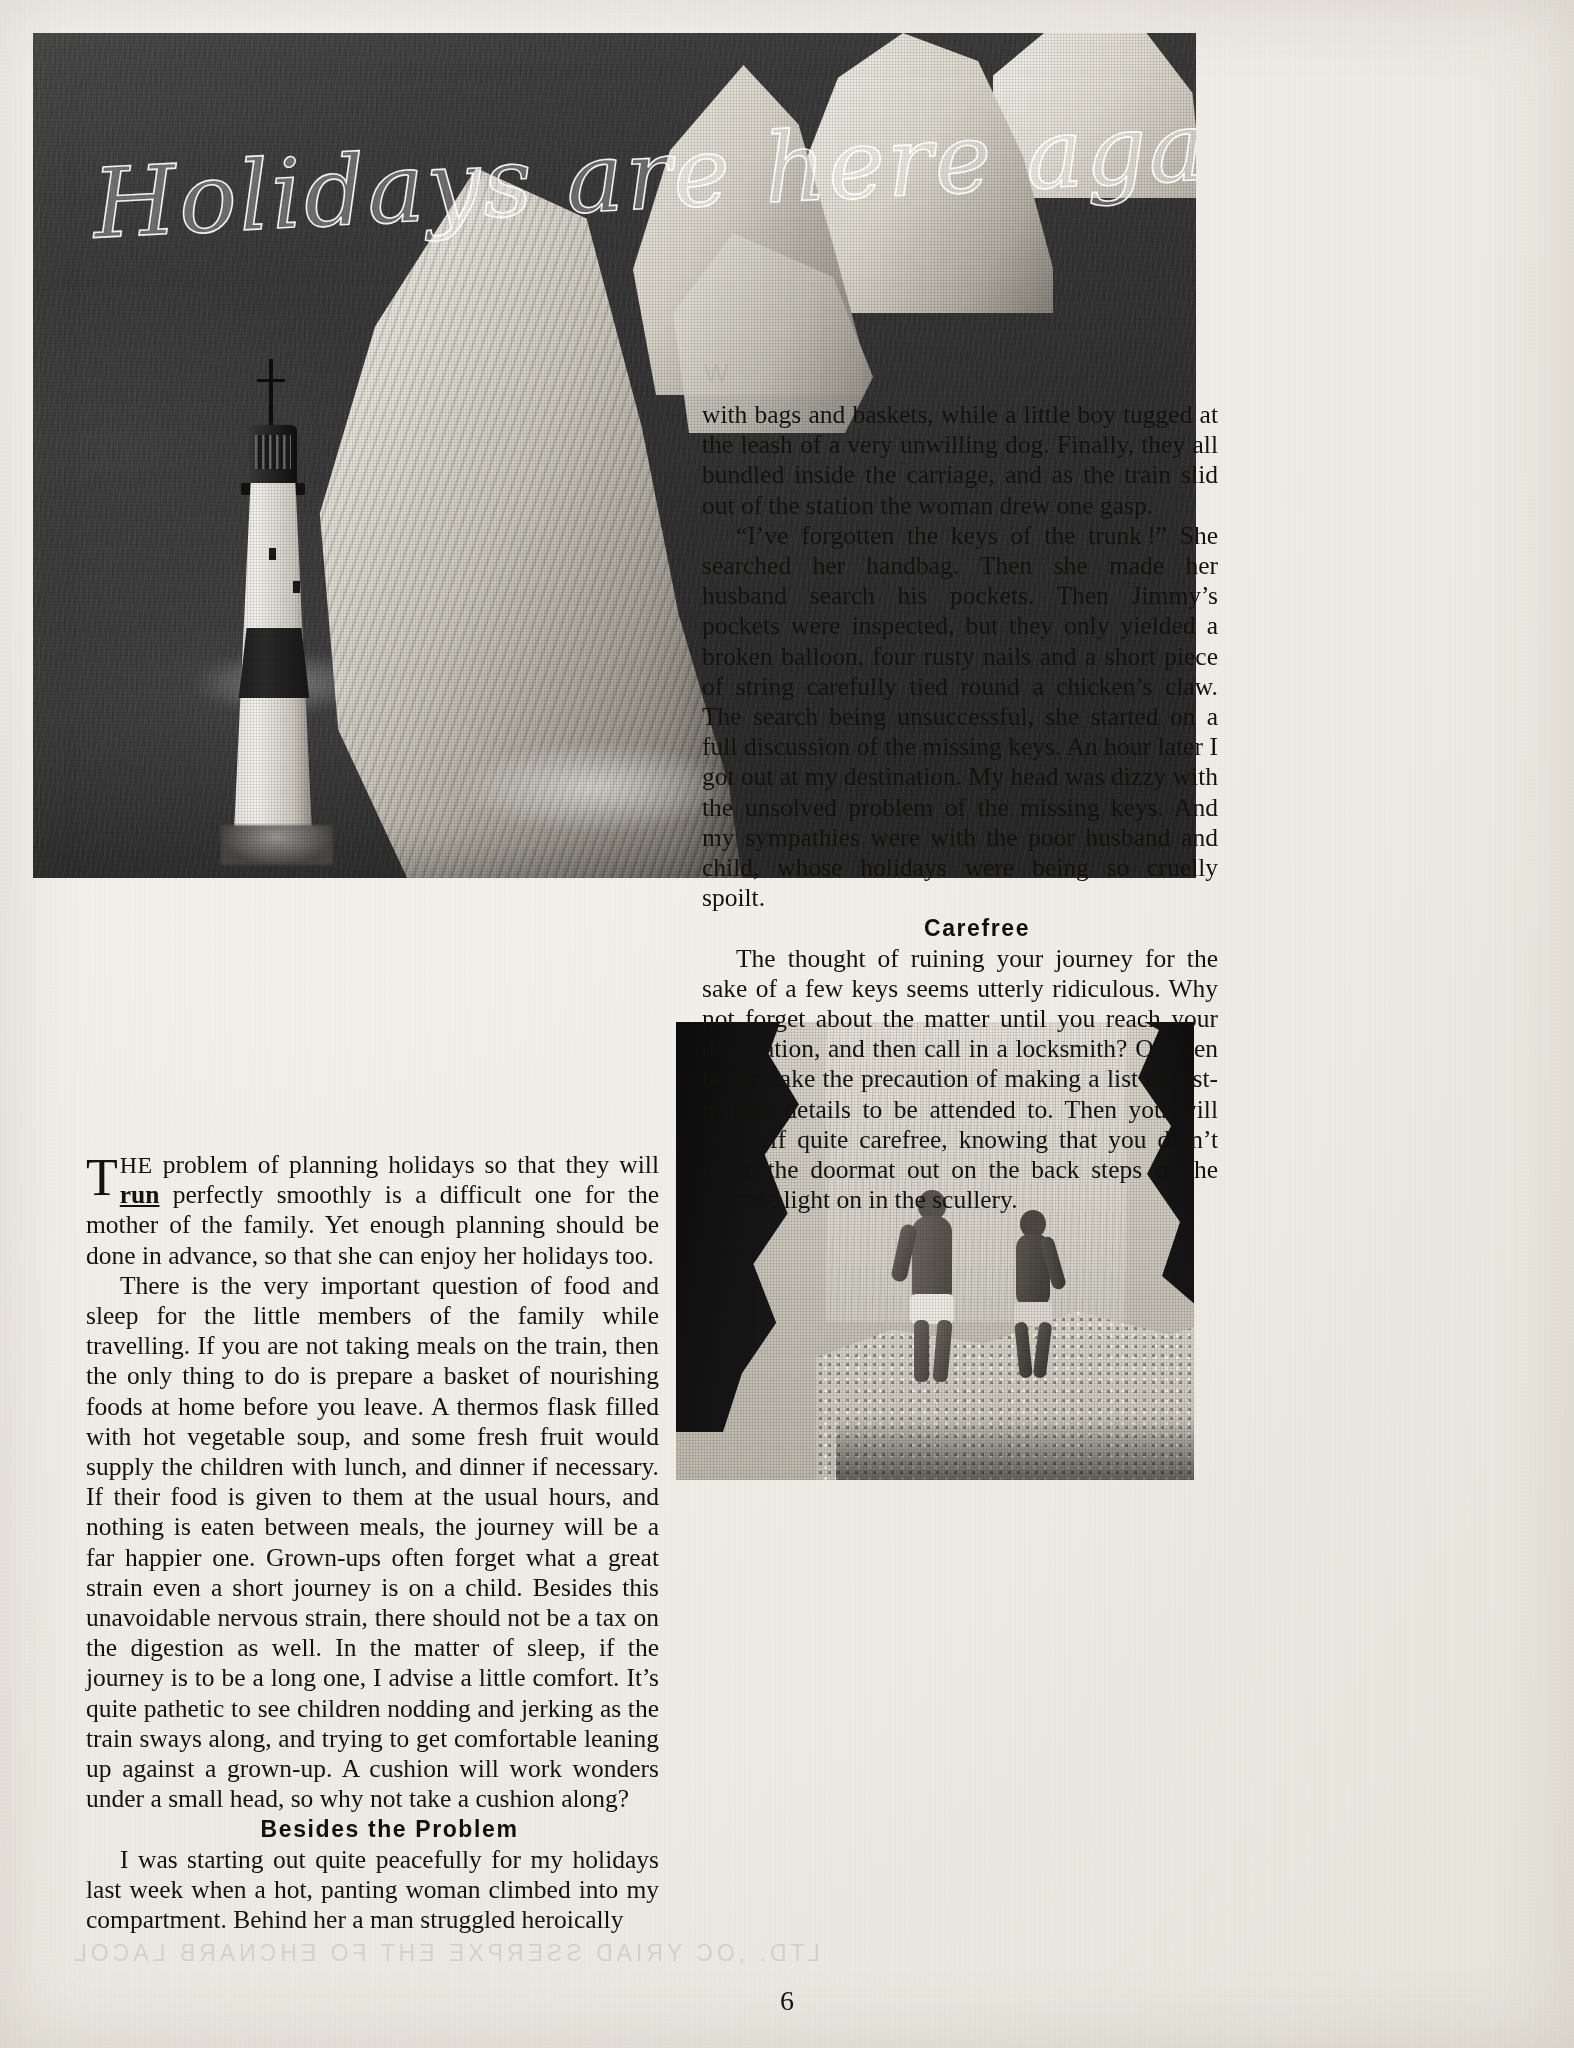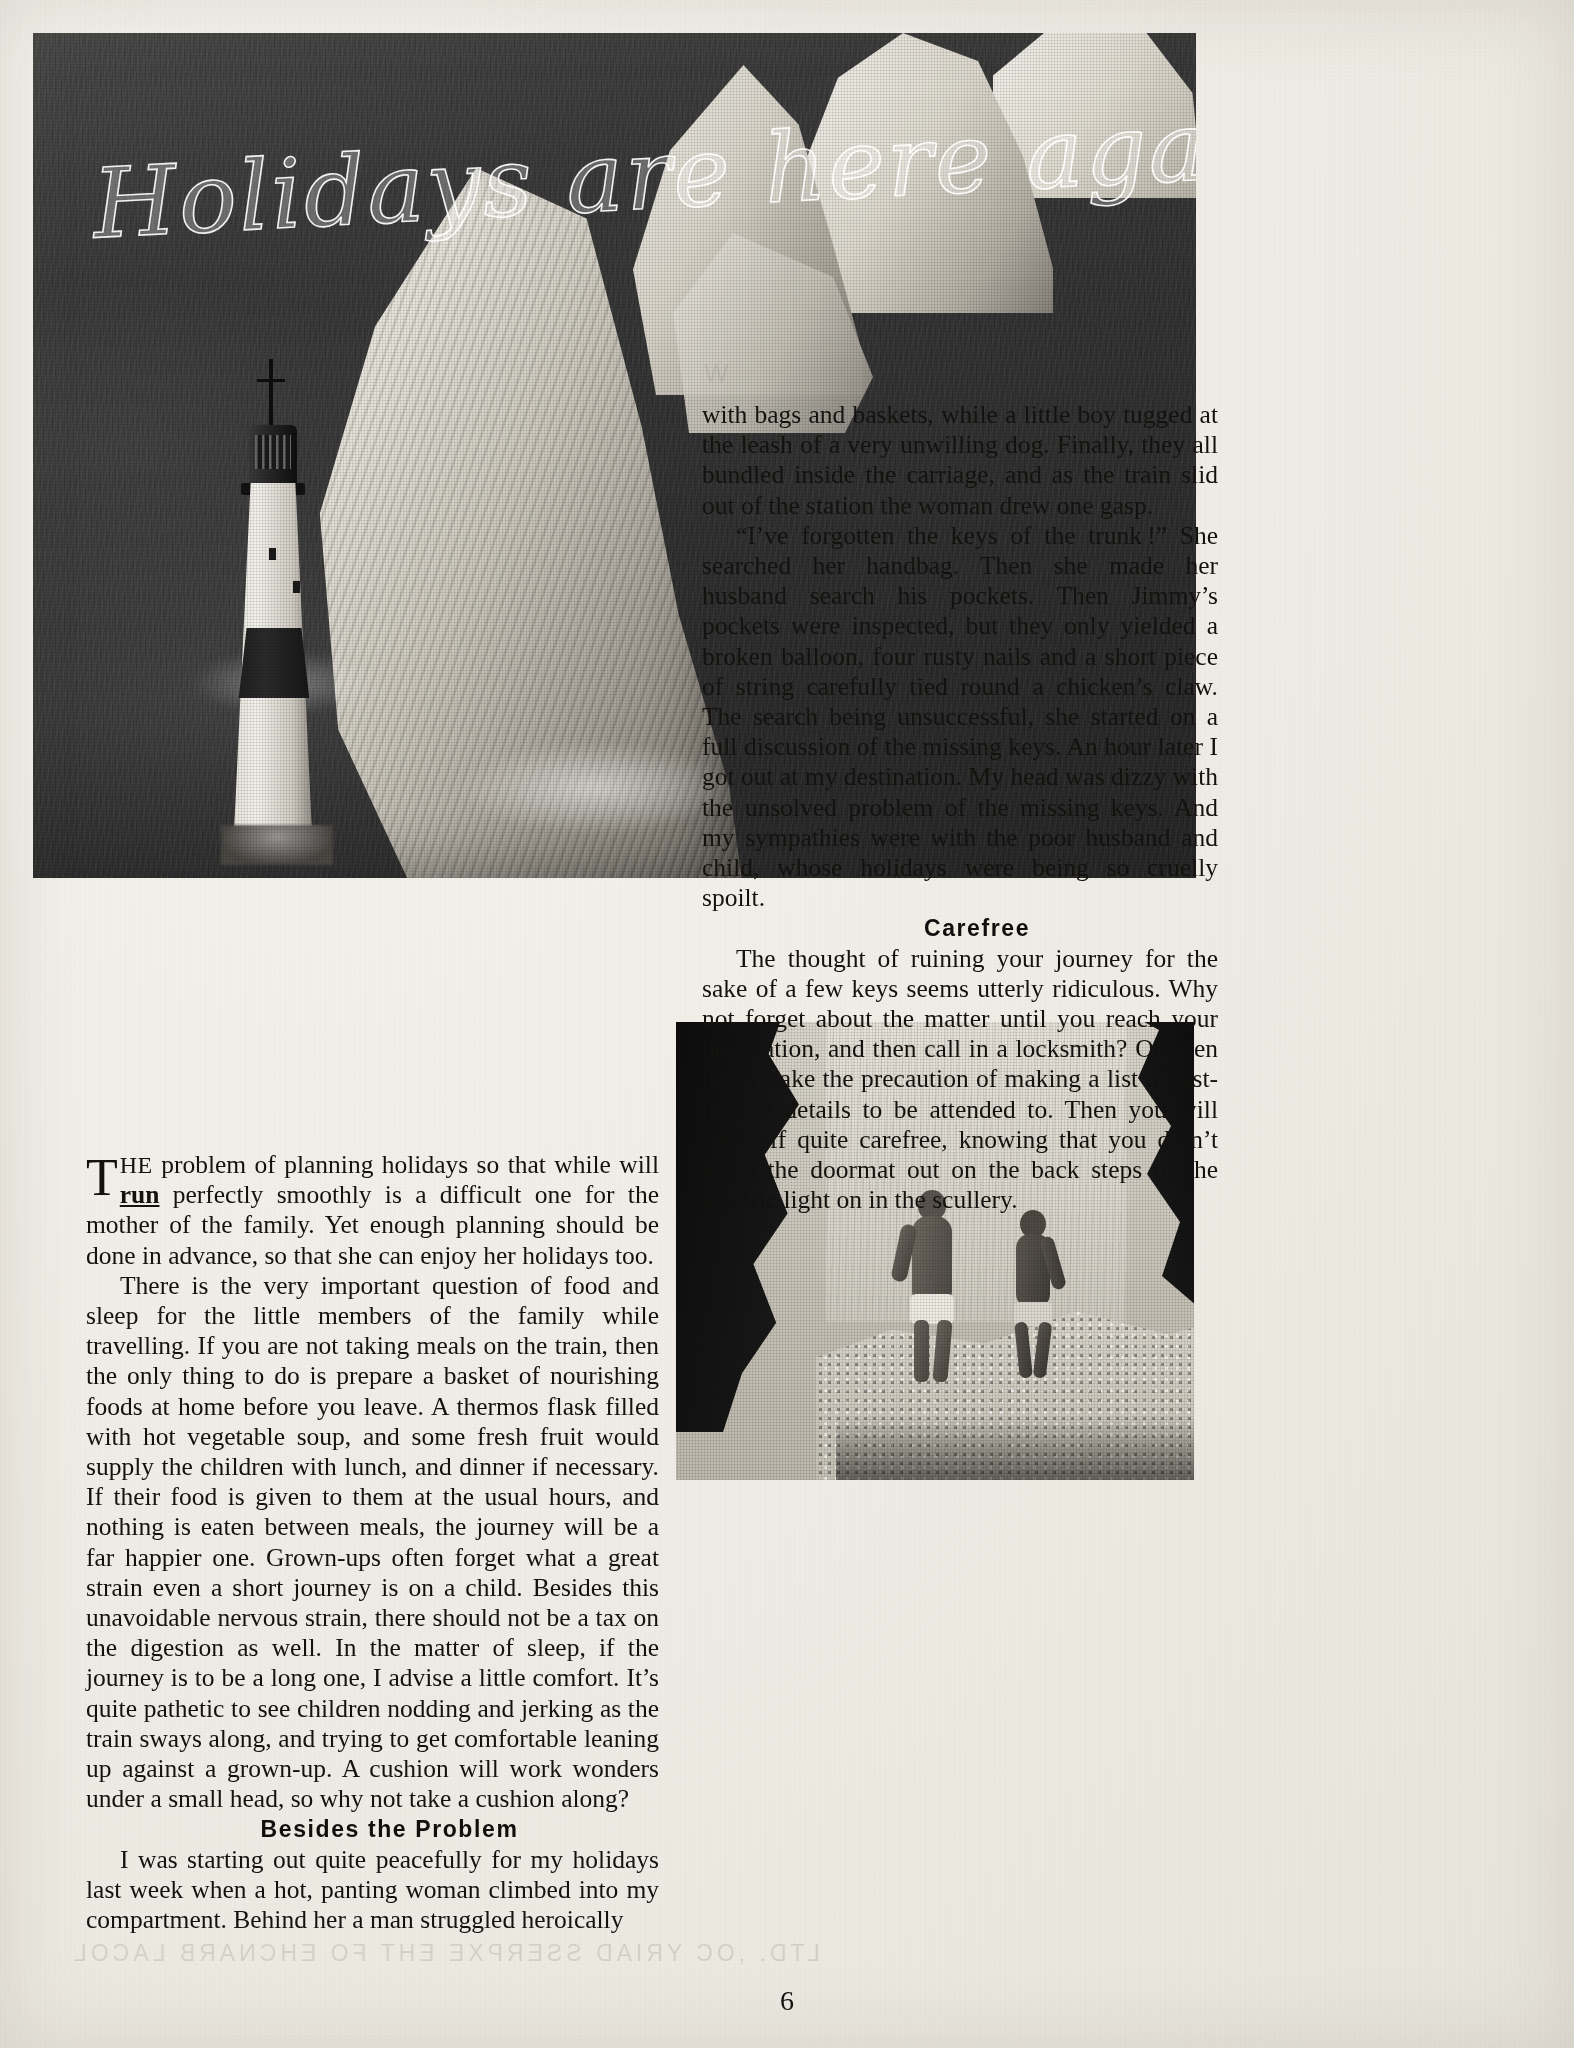--- a/index.html
+++ b/index.html
@@ -353,21 +353,21 @@
   </div>
 
   <div class="col col-right">
     <p class="noind">with bags and baskets, while a little boy tugged at the leash of a very unwilling dog. Finally, they all bundled inside the carriage, and as the train slid out of the station the woman drew one gasp.</p>
     <p>“I’ve forgotten the keys of the trunk !”  She searched her handbag.  Then she made her husband search his pockets.  Then Jimmy’s pockets were inspected, but they only yielded a broken balloon, four rusty nails and a short piece of string carefully tied round a chicken’s claw. The search being unsuccessful, she started on a full discussion of the missing keys. An hour later I got out at my destination.  My head was dizzy with the unsolved problem of the missing keys. And my sympathies were with the poor husband and child, whose holidays were being so cruelly spoilt.</p>
     <p class="subhead">Carefree</p>
     <p>The thought of ruining your journey for the sake of a few keys seems utterly ridiculous. Why not forget about the matter until you reach your destination, and then call in a locksmith? Or even better, take the precaution of making a list of last-minute details to be attended to. Then you will start off quite carefree, knowing that you didn’t leave the doormat out on the back steps or the electric light on in the scullery.</p>
   </div>
 
   <div class="col col-left">
-    <p class="noind dropcap-para"><span class="dropcap">T</span><span class="smallcaps">HE</span><span> problem of planning holidays so that while will </span><span class="bold">run</span><span> perfectly smoothly is a difficult one for the mother of the family. Yet enough planning should be done in advance, so that she can enjoy her holidays too.</span></p>
+    <p class="noind dropcap-para"><span class="dropcap">T</span><span class="smallcaps">HE</span><span> problem of planning holidays so that they will </span><span class="bold">run</span><span> perfectly smoothly is a difficult one for the mother of the family. Yet enough planning should be done in advance, so that she can enjoy her holidays too.</span></p>
     <p>There is the very important question of food and sleep for the little members of the family while travelling. If you are not taking meals on the train, then the only thing to do is prepare a basket of nourishing foods at home before you leave. A thermos flask filled with hot vegetable soup, and some fresh fruit would supply the children with lunch, and dinner if necessary. If their food is given to them at the usual hours, and nothing is eaten between meals, the journey will be a far happier one. Grown-ups often forget what a great strain even a short journey is on a child. Besides this unavoidable nervous strain, there should not be a tax on the digestion as well. In the matter of sleep, if the journey is to be a long one, I advise a little comfort. It’s quite pathetic to see children nodding and jerking as the train sways along, and trying to get comfortable leaning up against a grown-up. A cushion will work wonders under a small head, so why not take a cushion along?</p>
     <p class="subhead">Besides the Problem</p>
     <p>I was starting out quite peacefully for my holidays last week when a hot, panting woman climbed into my compartment. Behind her a man struggled heroically</p>
   </div>
 
   <div class="ghost ghost-mid">W</div>
   <div class="ghost ghost-bottom">LTD. ,OC YRIAD SSERPXE EHT FO EHCNARB LACOL</div>
 
   <div class="pageno">6</div>
 

